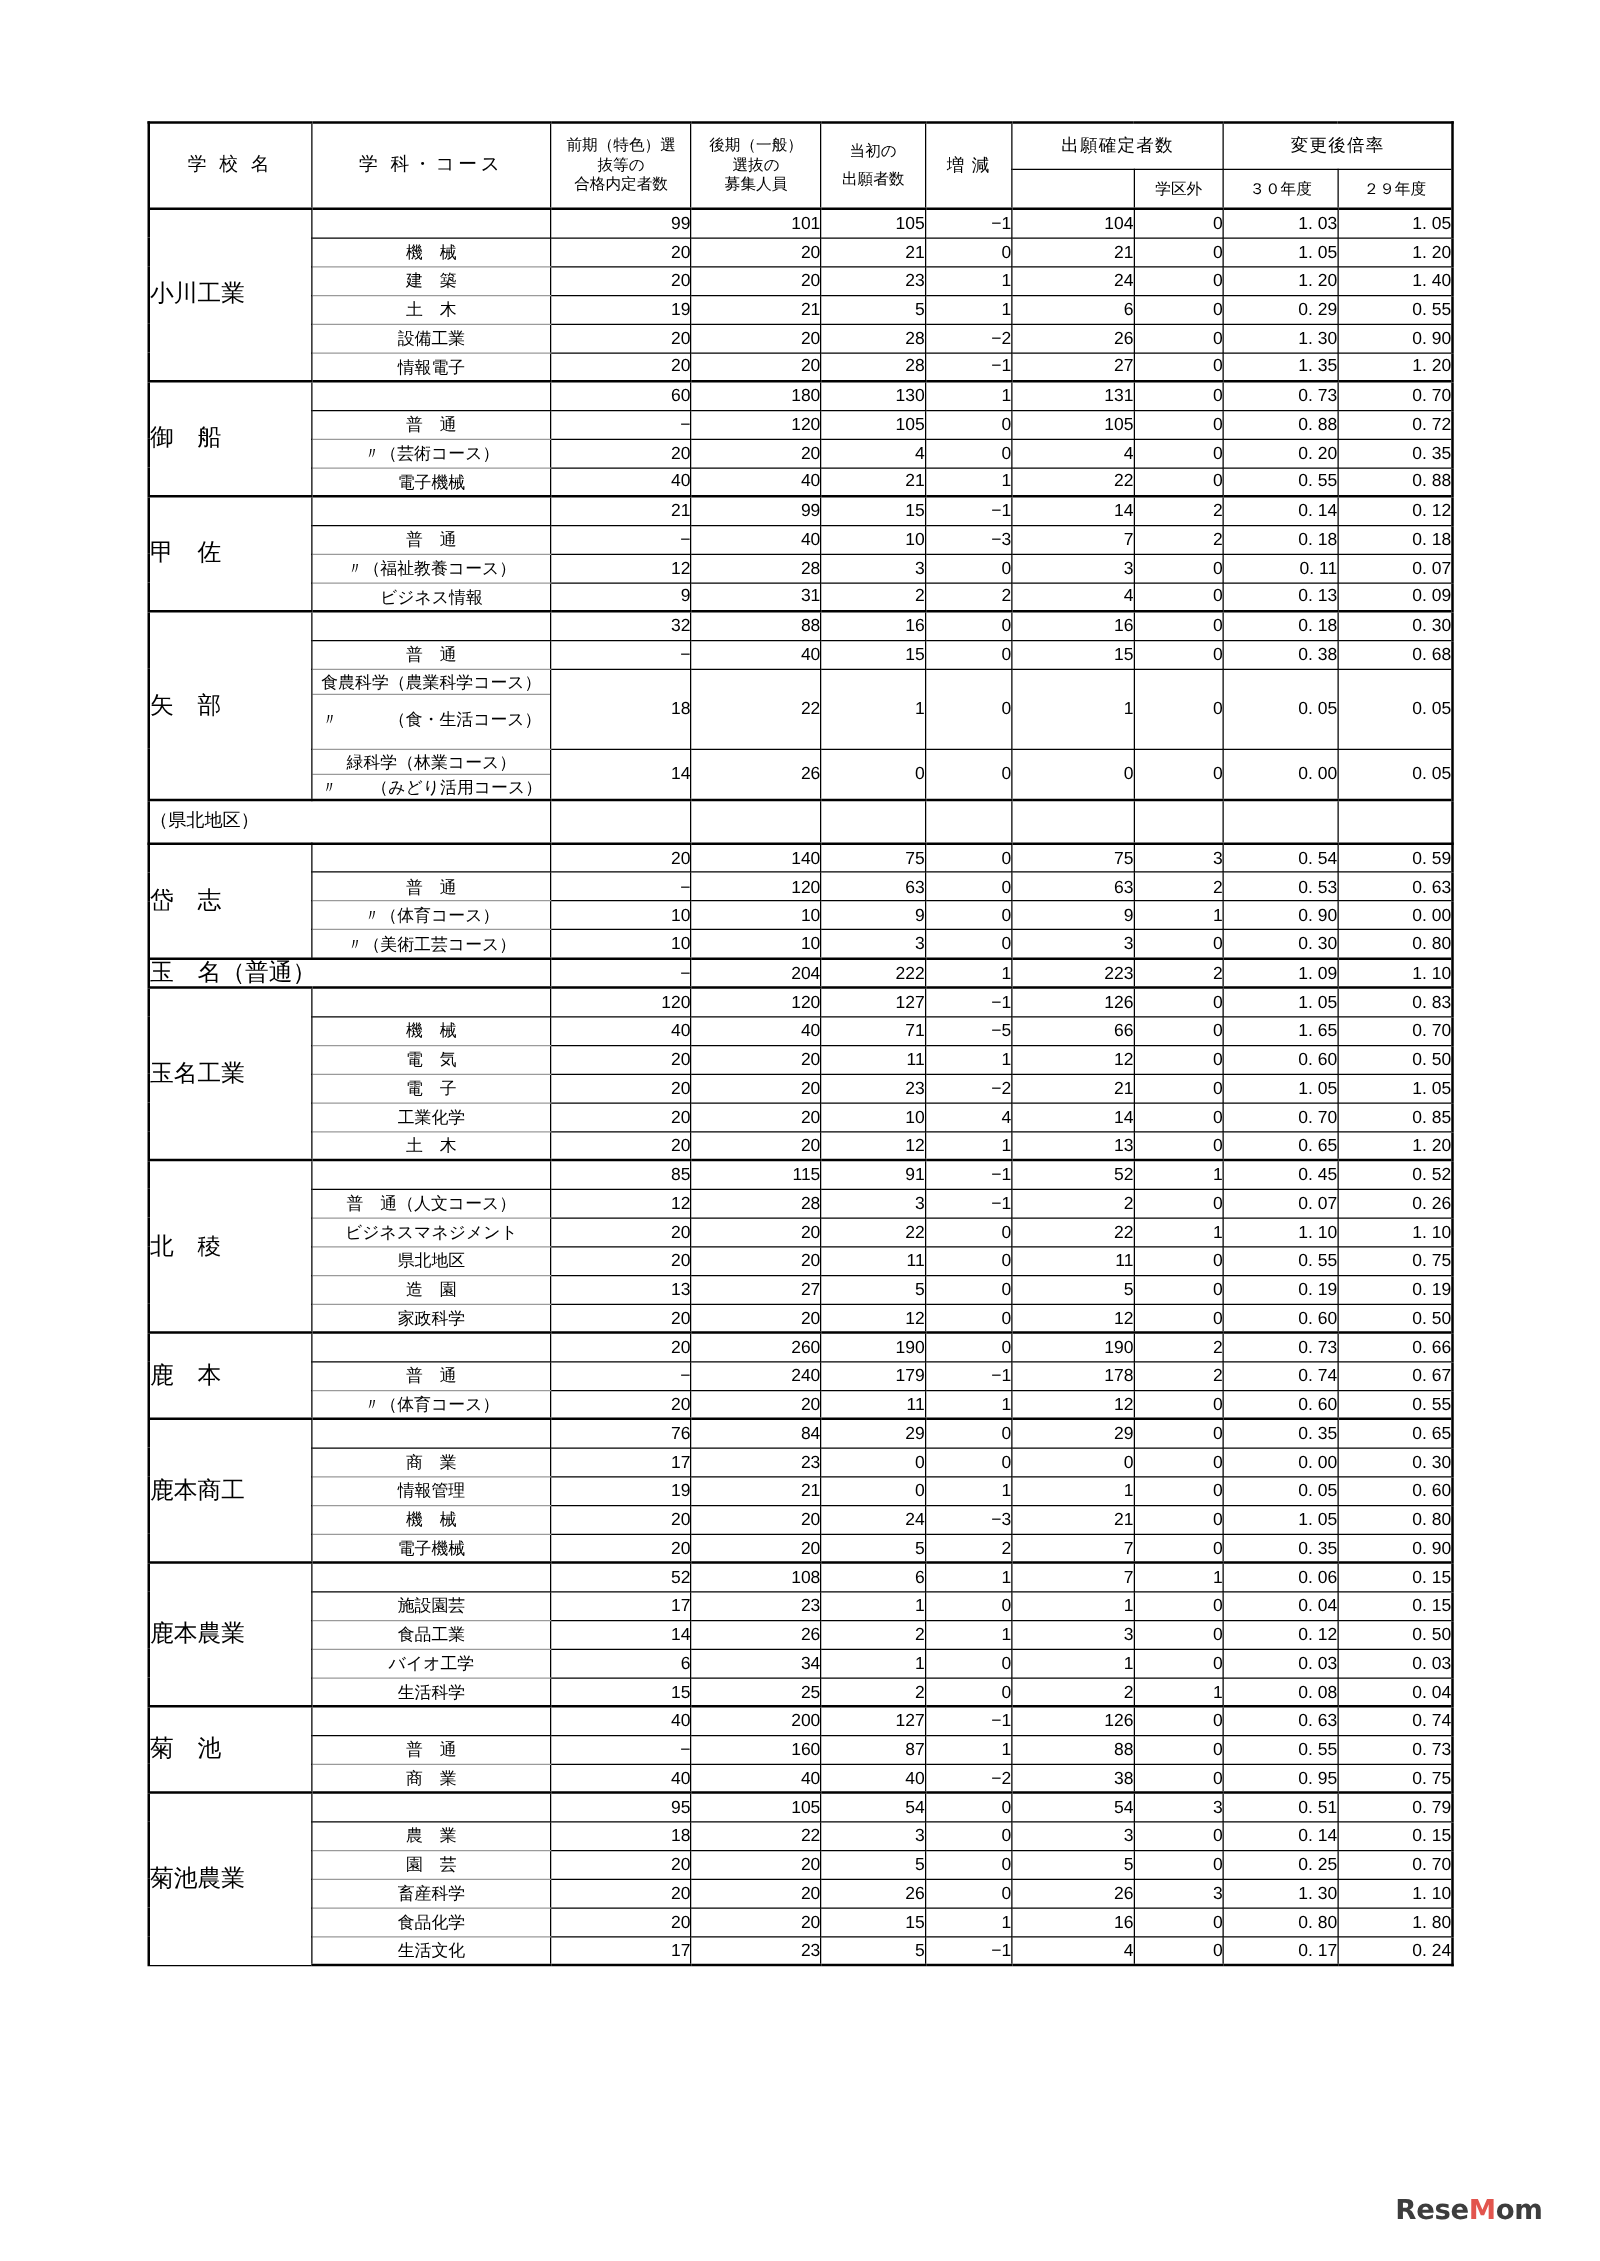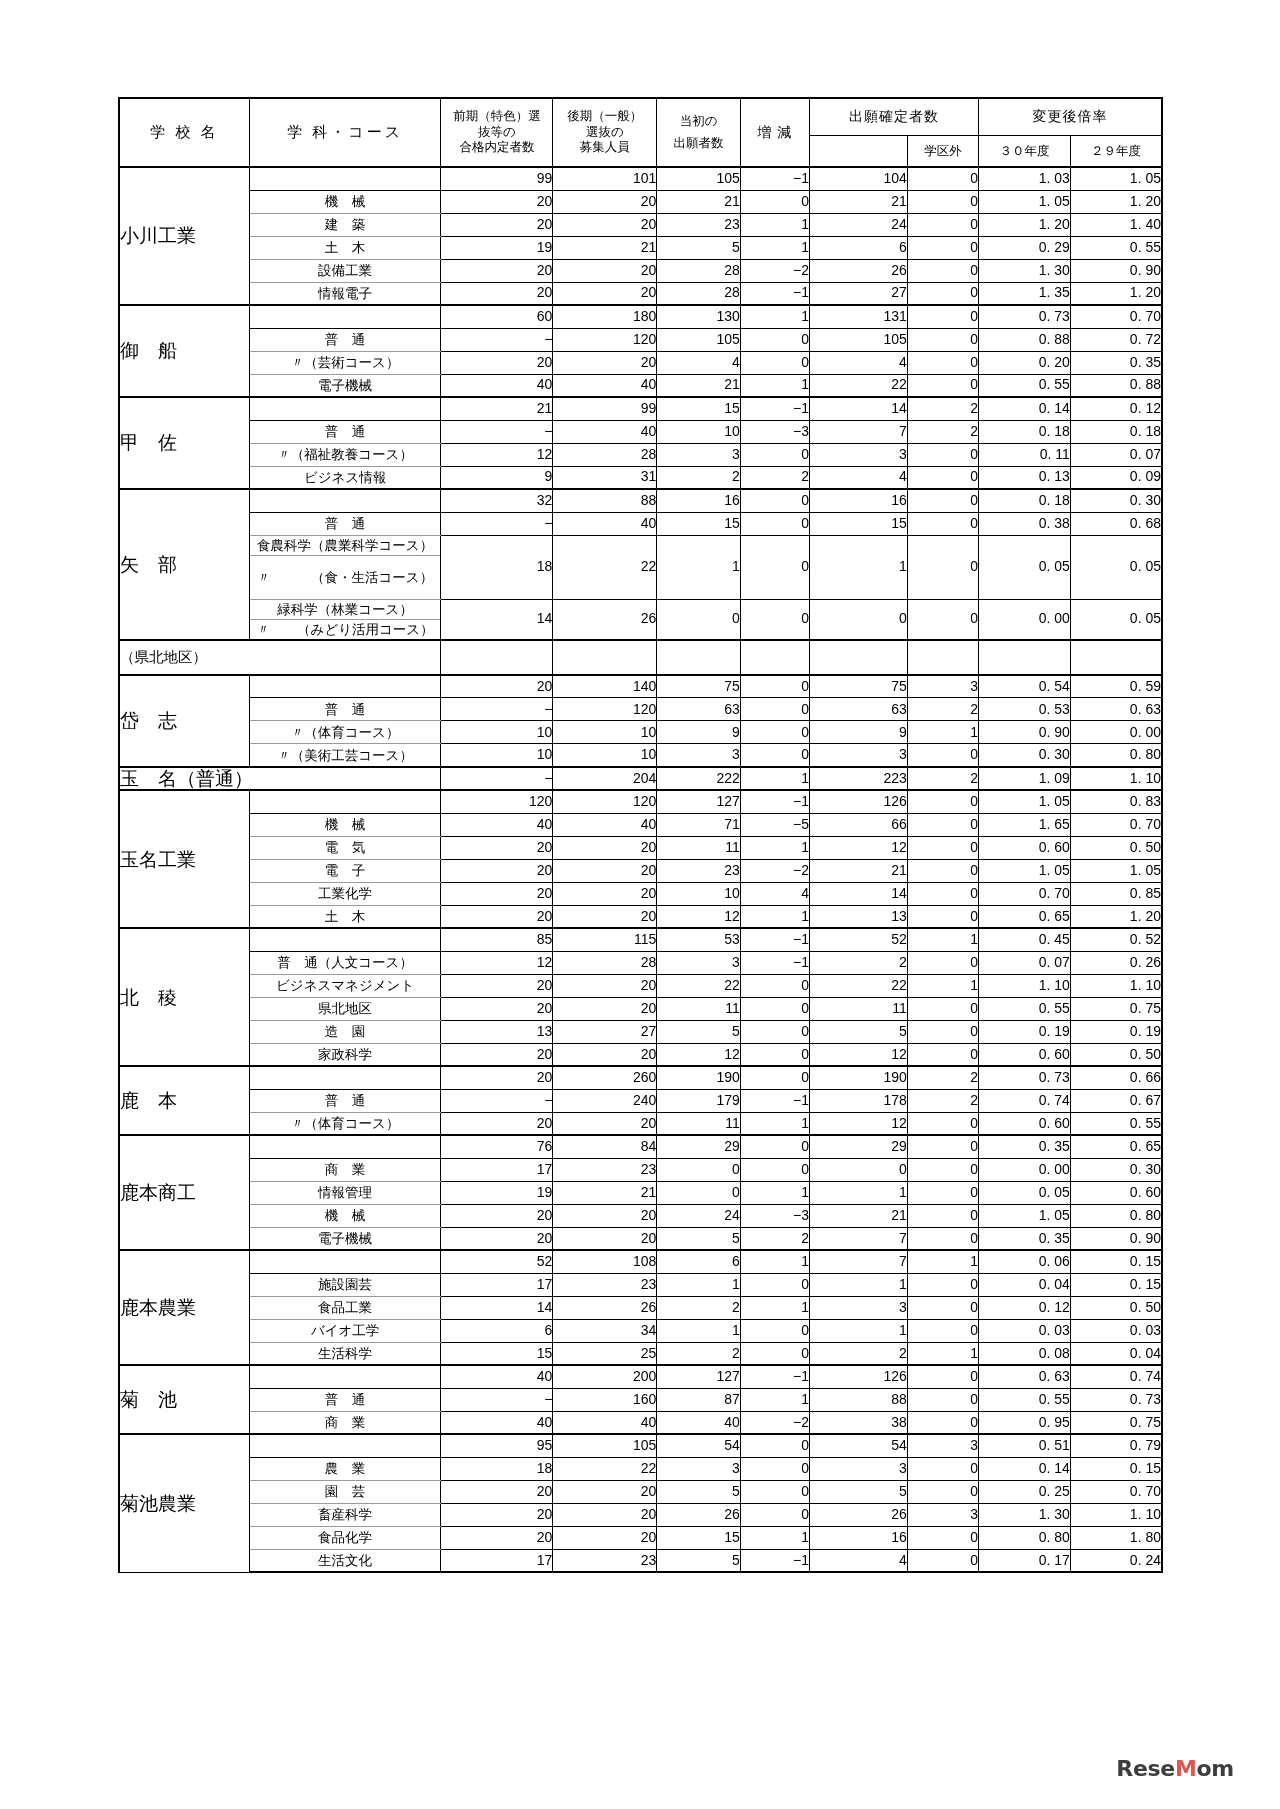--- a/index.html
+++ b/index.html
@@ -356,21 +356,21 @@
             <td class="num ">15</td>
             <td class="num ">0</td>
             <td class="num ">15</td>
             <td class="num ">0</td>
             <td class="num ">0. 38</td>
             <td class="num rthick">0. 68</td>
           </tr>
           <tr class="r tall" style="height:46px">
             <td class="course sub" style="padding:0">
               <div style="border-bottom:1px solid #9a9a9a;padding:2px 4px;">食農科学（農業科学コース）</div>
-              <div style="padding:14px 4px;">〃　　　（食・生活コース）</div>
+              <div style="padding:14px 4px;font-family:Liberation Mono, monospace;">〃　　　（食・生活コース）</div>
             </td>
             <td class="num ">18</td>
             <td class="num ">22</td>
             <td class="num ">1</td>
             <td class="num ">0</td>
             <td class="num ">1</td>
             <td class="num ">0</td>
             <td class="num ">0. 05</td>
             <td class="num rthick">0. 05</td>
           </tr>
@@ -520,21 +520,21 @@
             <td class="num ">13</td>
             <td class="num ">0</td>
             <td class="num ">0. 65</td>
             <td class="num rthick">1. 20</td>
           </tr>
           <tr class="r grp">
             <td class="school lthick" rowspan="6">北　稜</td>
             <td></td>
             <td class="num ">85</td>
             <td class="num ">115</td>
-            <td class="num ">53</td>
+            <td class="num ">91</td>
             <td class="num ">−1</td>
             <td class="num ">52</td>
             <td class="num ">1</td>
             <td class="num ">0. 45</td>
             <td class="num rthick">0. 52</td>
           </tr>
           <tr class="r">
             <td class="course sub">普　通（人文コース）</td>
             <td class="num ">12</td>
             <td class="num ">28</td>

